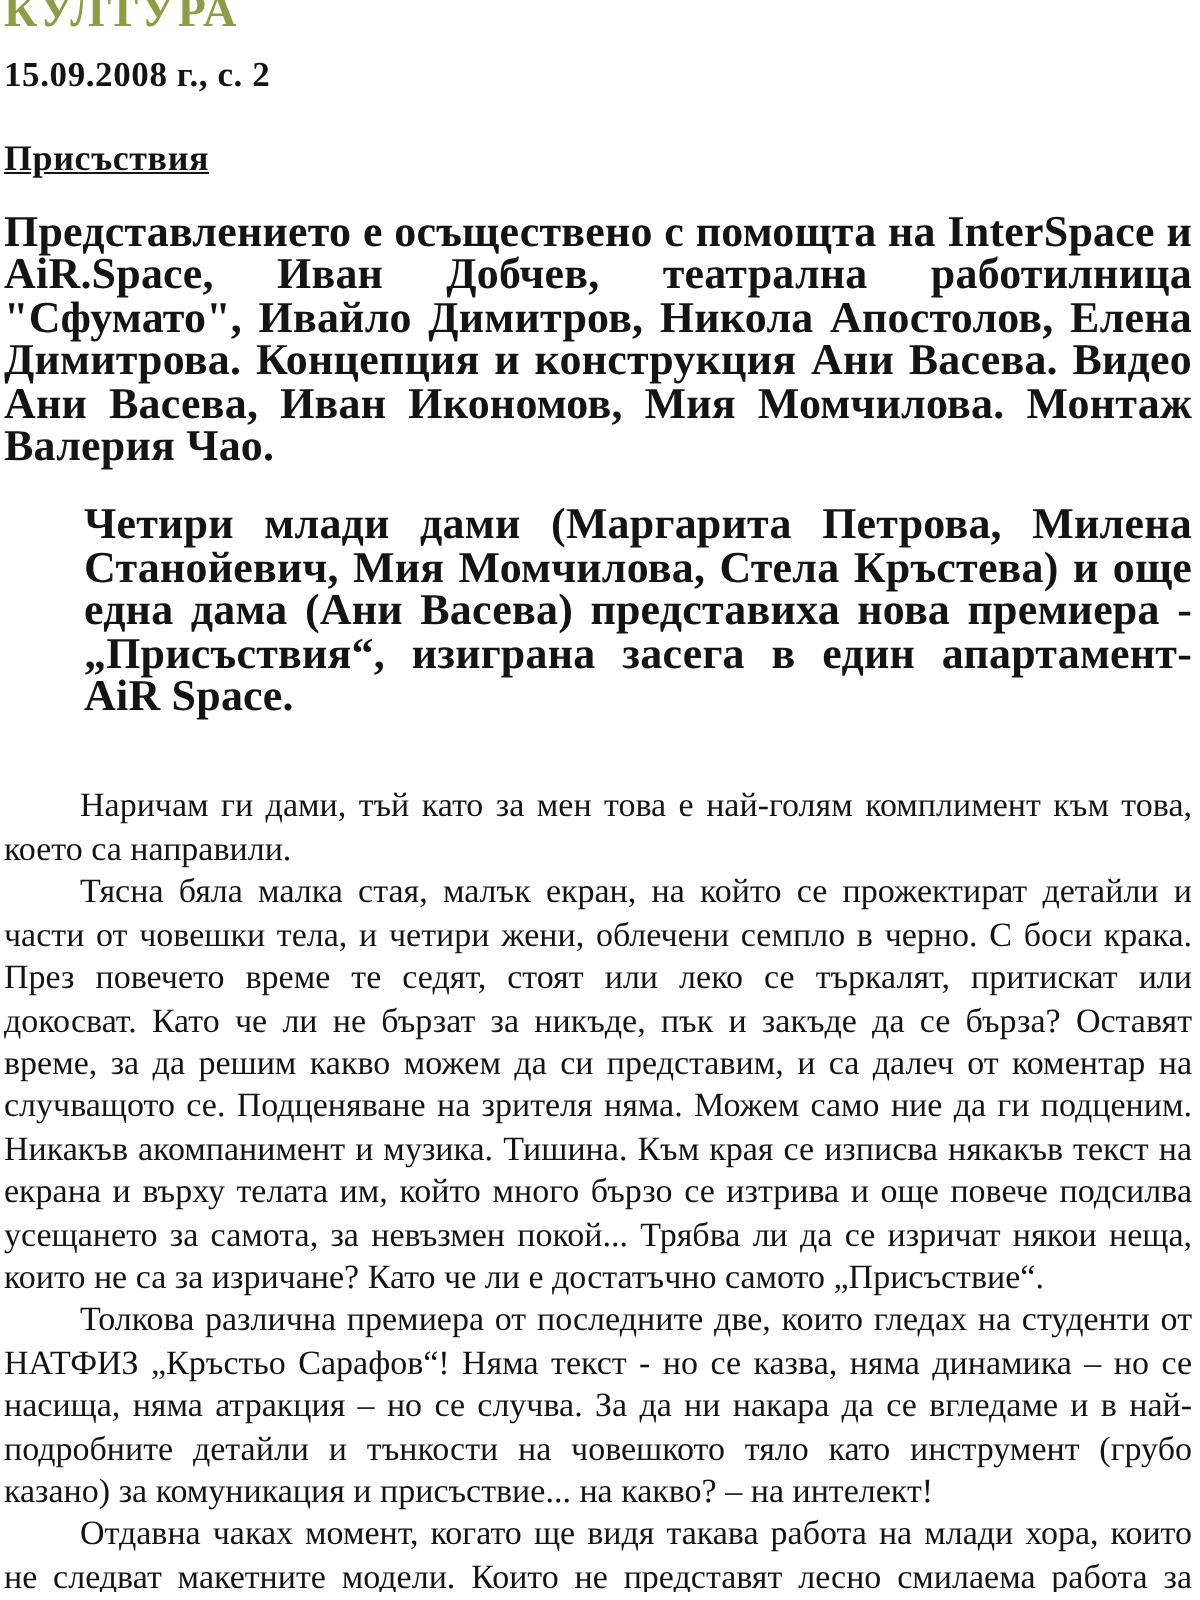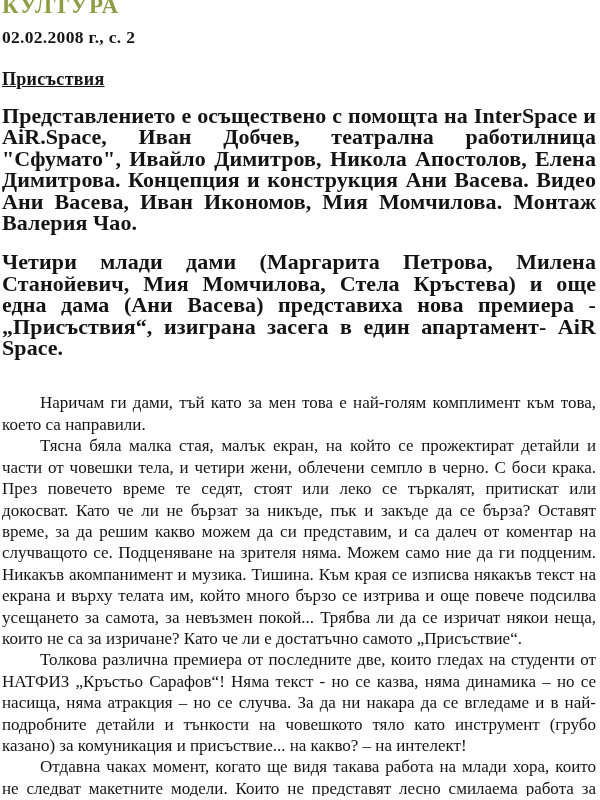--- a/index.html
+++ b/index.html
@@ -47,20 +47,21 @@
   .credits {
     margin: 15px 0 0 0;
     font-weight: bold;
     font-size: 22px;
     line-height: 21.4px;
     text-align: justify;
     letter-spacing: 0.1px;
   }
   .credits + .credits {
     margin-top: 18px;
+    margin-left: 40px;
   }
   .body-text {
     margin-top: 34px;
   }
   .body-text p {
     margin: 0;
     font-size: 17px;
     line-height: 21.4px;
     text-align: justify;
     text-indent: 38px;
@@ -68,21 +69,21 @@
 </style>
 </head>
 <body>
 
 <div class="page">
 
   <div class="logo-clip">
     <span class="logo-text">КУЛТУРА</span>
   </div>
 
-  <div class="date-line">02.02.2008 г., с. 2</div>
+  <div class="date-line">15.09.2008 г., с. 2</div>
 
   <h1 class="article-title">Присъствия</h1>
 
   <p class="credits">Представлението е осъществено с помощта на InterSpace и AiR.Space, Иван Добчев, театрална работилница "Сфумато", Ивайло Димитров, Никола Апостолов, Елена Димитрова. Концепция и конструкция Ани Васева. Видео Ани Васева, Иван Икономов, Мия Момчилова. Монтаж Валерия Чао.</p>
 
   <p class="credits">Четири млади дами (Маргарита Петрова, Милена Станойевич, Мия Момчилова, Стела Кръстева) и още една дама (Ани Васева) представиха нова премиера - „Присъствия“, изиграна засега в един апартамент- AiR Space.</p>
 
   <div class="body-text">
     <p>Наричам ги дами, тъй като за мен това е най-голям комплимент към това, което са направили.</p>
     <p>Тясна бяла малка стая, малък екран, на който се прожектират детайли и части от човешки тела, и четири жени, облечени семпло в черно. С боси крака. През повечето време те седят, стоят или леко се търкалят, притискат или докосват. Като че ли не бързат за никъде, пък и закъде да се бърза? Оставят време, за да решим какво можем да си представим, и са далеч от коментар на случващото се. Подценяване на зрителя няма. Можем само ние да ги подценим. Никакъв акомпанимент и музика. Тишина. Към края се изписва някакъв текст на екрана и върху телата им, който много бързо се изтрива и още повече подсилва усещането за самота, за невъзмен покой... Трябва ли да се изричат някои неща, които не са за изричане? Като че ли е достатъчно самото „Присъствие“.</p>

